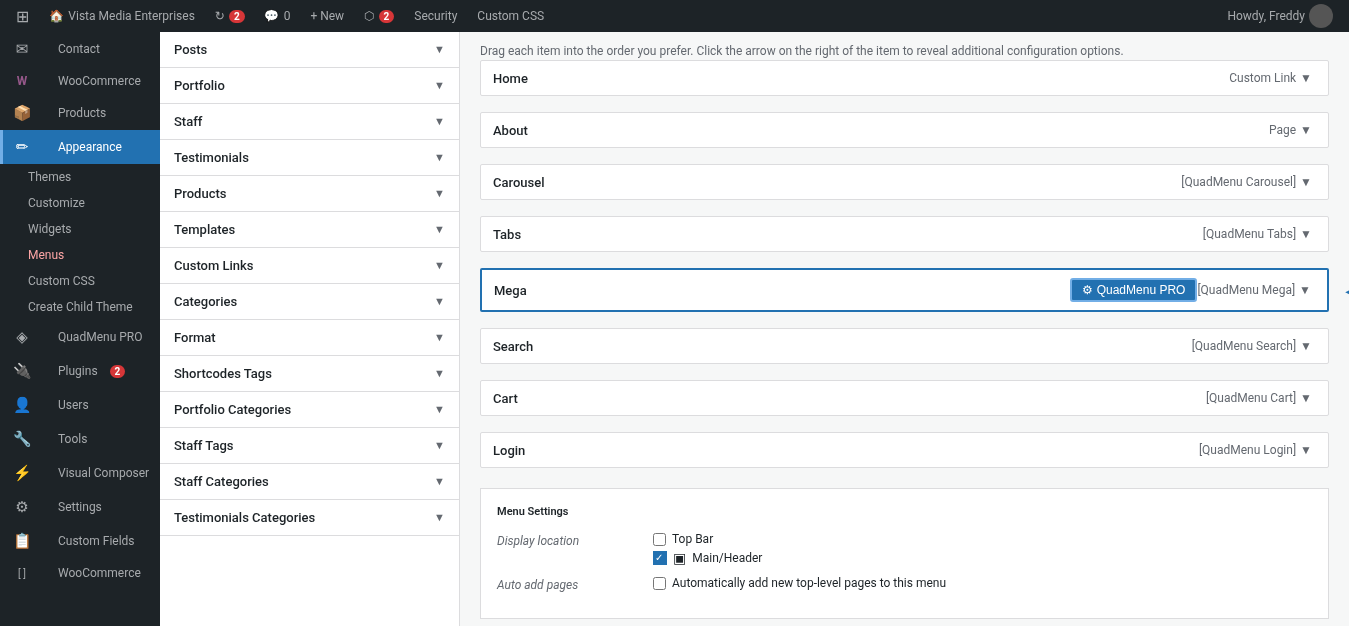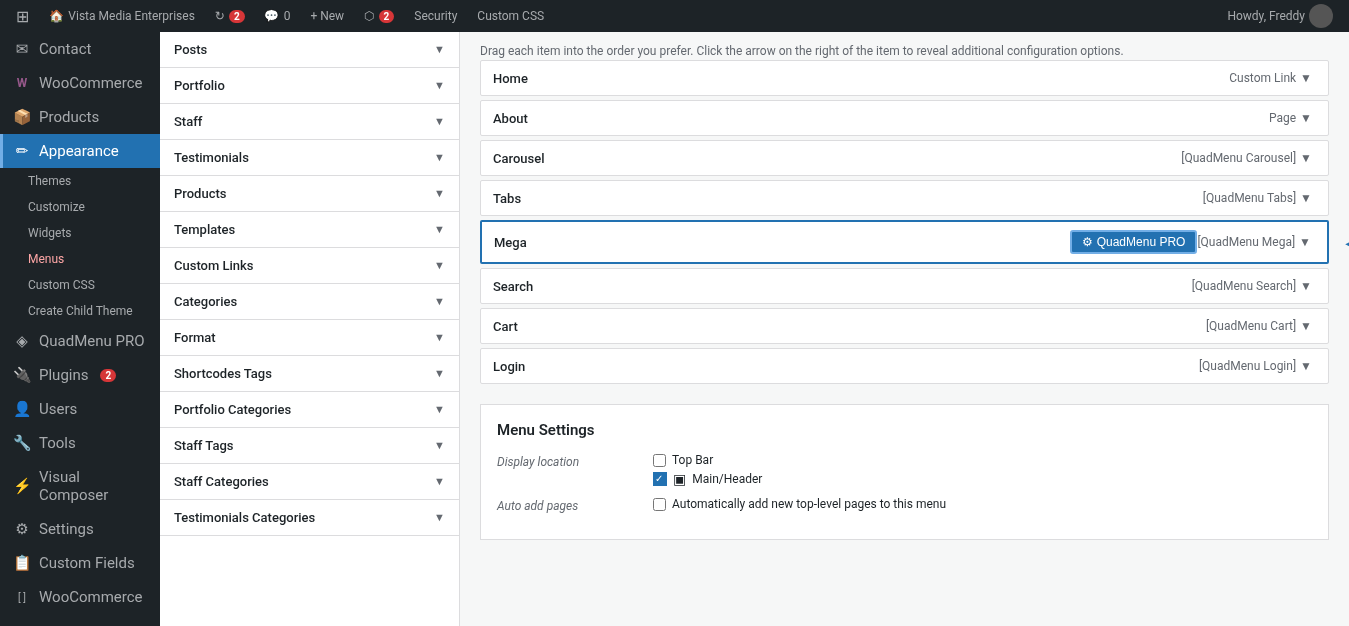--- a/index.html
+++ b/index.html
@@ -45,21 +45,21 @@
       align-items: center;
       gap: 8px;
       padding: 8px 10px;
       color: #a7aaad;
       cursor: pointer;
       font-size: 13px;
       border-left: 3px solid transparent;
     }
     .menu-item.active { background: #2271b1; color: #fff; border-left-color: #72aee6; }
     .menu-item .menu-icon { width: 18px; text-align: center; font-size: 15px; }
-    .menu-item .menu-label { font-size: 15px; }
+    .menu-item .menu-label { font-size: 12px; margin-left: 19px; }
 
     .submenu-item {
       padding: 6px 10px 6px 28px;
       color: #a7aaad;
       cursor: pointer;
       font-size: 12px;
     }
     .submenu-item.active { color: #fff; }
 
     
@@ -114,21 +114,21 @@
       line-height: 1.5;
     }
 
     .menu-item-row {
       background: #fff;
       border: 1px solid #dcdcde;
       display: flex;
       align-items: center;
       justify-content: space-between;
       padding: 8px 12px;
-      margin-bottom: 4px;
+      margin-bottom: 16px;
       cursor: move;
       border-radius: 2px;
     }
     .menu-item-row.highlight { border: 2px solid #2271b1; }
     .menu-item-label { font-size: 13px; color: #1d2327; font-weight: 500; }
     .menu-item-right { display: flex; align-items: center; gap: 0; }
     .menu-item-type { font-size: 12px; color: #646970; }
 
     .quadmenu-btn {
       background: #2271b1;
@@ -160,21 +160,21 @@
     }
 
     
     .menu-settings {
       margin-top: 20px;
       background: #fff;
       border: 1px solid #dcdcde;
       padding: 16px;
     }
     .settings-title {
-      font-size: 15px;
+      font-size: 11px;
       font-weight: 600;
       margin-bottom: 14px;
       color: #1d2327;
     }
     .settings-row {
       display: flex;
       align-items: flex-start;
       margin-bottom: 10px;
       gap: 16px;
     }

